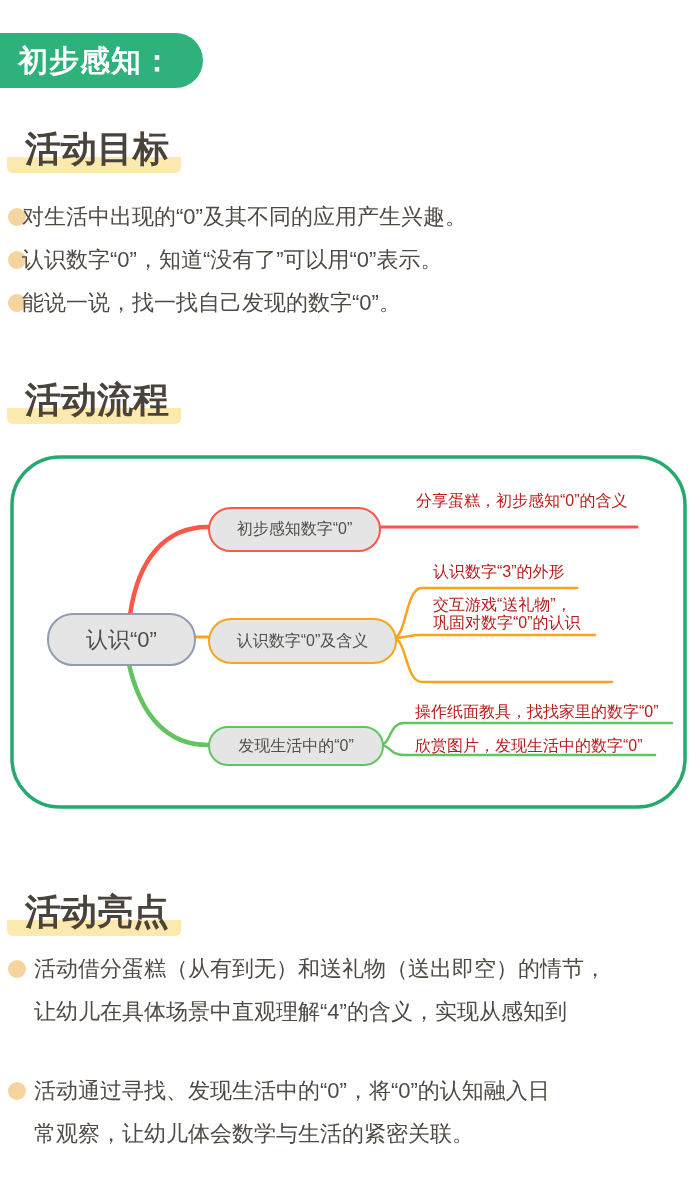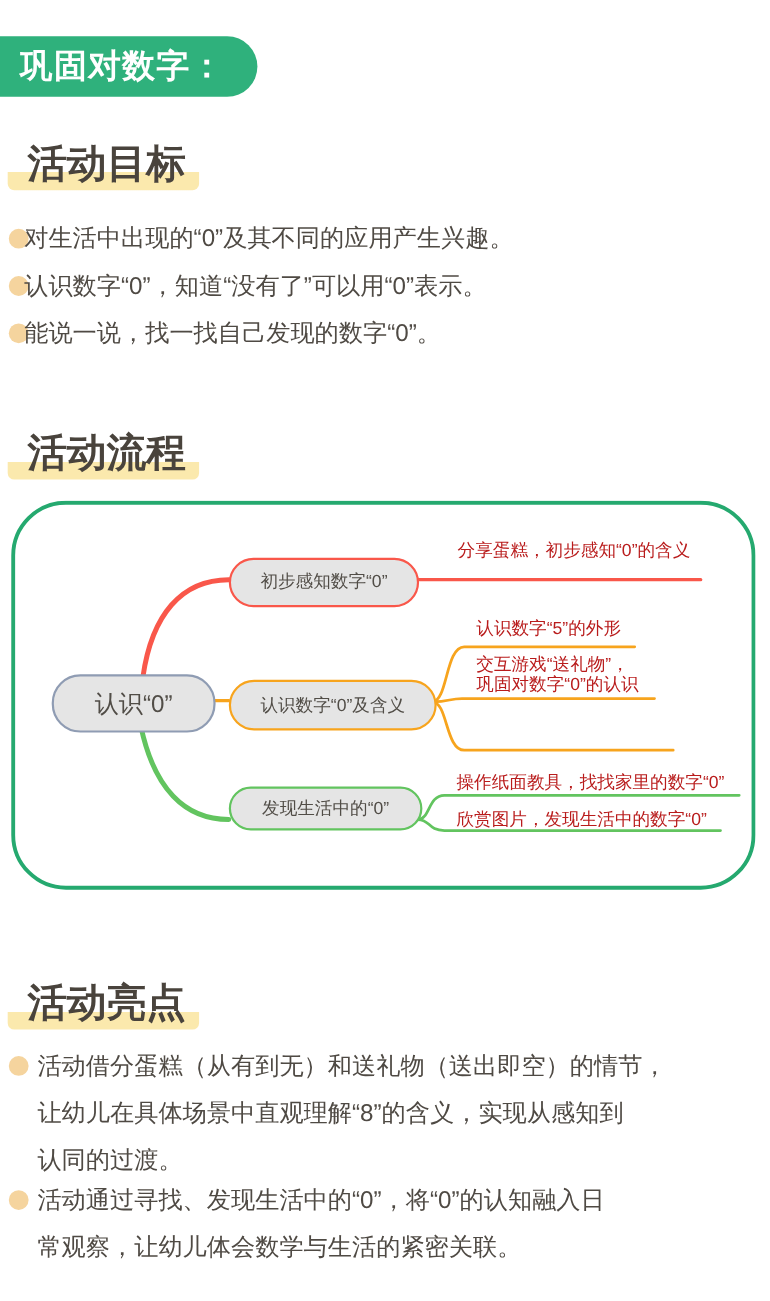--- a/index.html
+++ b/index.html
@@ -34,46 +34,46 @@
   .hi-item div{white-space:nowrap;}
   .mapbox{position:absolute;left:10px;top:455px;width:677px;height:354px;}
   .mapbox svg{position:absolute;left:0;top:0;}
   .pill{
     position:absolute;display:flex;align-items:center;justify-content:center;
     background:#e5e5e5;border-radius:26px;font-size:16px;color:#514d47;white-space:nowrap;
   }
   .pill.root{left:37px;top:158px;width:145px;height:49px;border:2.5px solid var(--rootborder);font-size:22px;}
   .pill.n1{left:198px;top:52px;width:169px;height:41px;border:2.5px solid var(--red);}
   .pill.n2{left:198px;top:163px;width:185px;height:42px;border:2.5px solid var(--yellow);}
-  .pill.n3{left:198px;top:260px;width:172px;height:36px;border:2.5px solid var(--ltgreen);text-align:right;}
+  .pill.n3{left:198px;top:271px;width:172px;height:36px;border:2.5px solid var(--ltgreen);text-align:right;}
   .leaf{position:absolute;font-size:16px;line-height:17.5px;color:#b91c1c;white-space:nowrap;}
 </style>
 </head>
 <body>
 
 <div class="page">
 
   <div class="badge">
-    <span>巩固对数字：</span>
+    <span>初步感知：</span>
   </div>
 
   <div class="sec-title" style="top:133px">
     <span class="hl">活动目标</span>
   </div>
 
   <span class="bullet-dot" style="left:8px;top:208px"></span>
   <div class="goal-text" style="top:202px">对生活中出现的“0”及其不同的应用产生兴趣。</div>
 
   <span class="bullet-dot" style="left:8px;top:251px"></span>
   <div class="goal-text" style="top:245px">认识数字“0”，知道“没有了”可以用“0”表示。</div>
 
   <span class="bullet-dot" style="left:8px;top:294px"></span>
   <div class="goal-text" style="top:288px">能说一说，找一找自己发现的数字“0”。</div>
 
-  <div class="sec-title" style="top:396px">
+  <div class="sec-title" style="top:384px">
     <span class="hl">活动流程</span>
   </div>
 
   <div class="mapbox">
     <svg width="677" height="354" viewBox="0 0 677 354">
 
       <rect x="2" y="2" width="673" height="350" rx="48" fill="none" stroke="#25a96f" stroke-width="3.5"></rect>
 
       <path d="M120,160 C 128,104 155,72 198,72" fill="none" stroke="#f9574a" stroke-width="4.5" stroke-linecap="round"></path>
       <path d="M367,72 H627" fill="none" stroke="#f9574a" stroke-width="3" stroke-linecap="round"></path>
@@ -91,21 +91,21 @@
     <div class="pill root">认识“0”</div>
     <div class="pill n1">初步感知数字“0”</div>
     <div class="pill n2">认识数字“0”及含义</div>
     <div class="pill n3">发现生活中的“0”</div>
 
     <div class="leaf" style="left:406px;top:37px">
       <div>分享蛋糕，初步感知“0”的含义</div>
     </div>
 
     <div class="leaf" style="left:423px;top:108px">
-      <div>认识数字“5”的外形</div>
+      <div>认识数字“3”的外形</div>
     </div>
     <div class="leaf" style="left:423px;top:141px">
       <div>交互游戏“送礼物”，</div>
       <div>巩固对数字“0”的认识</div>
     </div>
 
     <div class="leaf" style="left:405px;top:248px">
       <div>操作纸面教具，找找家里的数字“0”</div>
     </div>
     <div class="leaf" style="left:405px;top:282px">
@@ -113,22 +113,21 @@
     </div>
   </div>
 
   <div class="sec-title" style="top:896px">
     <span class="hl">活动亮点</span>
   </div>
 
   <span class="bullet-dot" style="left:8px;top:960px"></span>
   <div class="hi-item" style="top:947px">
     <div>活动借分蛋糕（从有到无）和送礼物（送出即空）的情节，</div>
-    <div>让幼儿在具体场景中直观理解“8”的含义，实现从感知到</div>
-    <div>认同的过渡。</div>
+    <div>让幼儿在具体场景中直观理解“4”的含义，实现从感知到</div>
   </div>
 
   <span class="bullet-dot" style="left:8px;top:1082px"></span>
   <div class="hi-item" style="top:1069px">
     <div>活动通过寻找、发现生活中的“0”，将“0”的认知融入日</div>
     <div>常观察，让幼儿体会数学与生活的紧密关联。</div>
   </div>
 
 </div>
 

